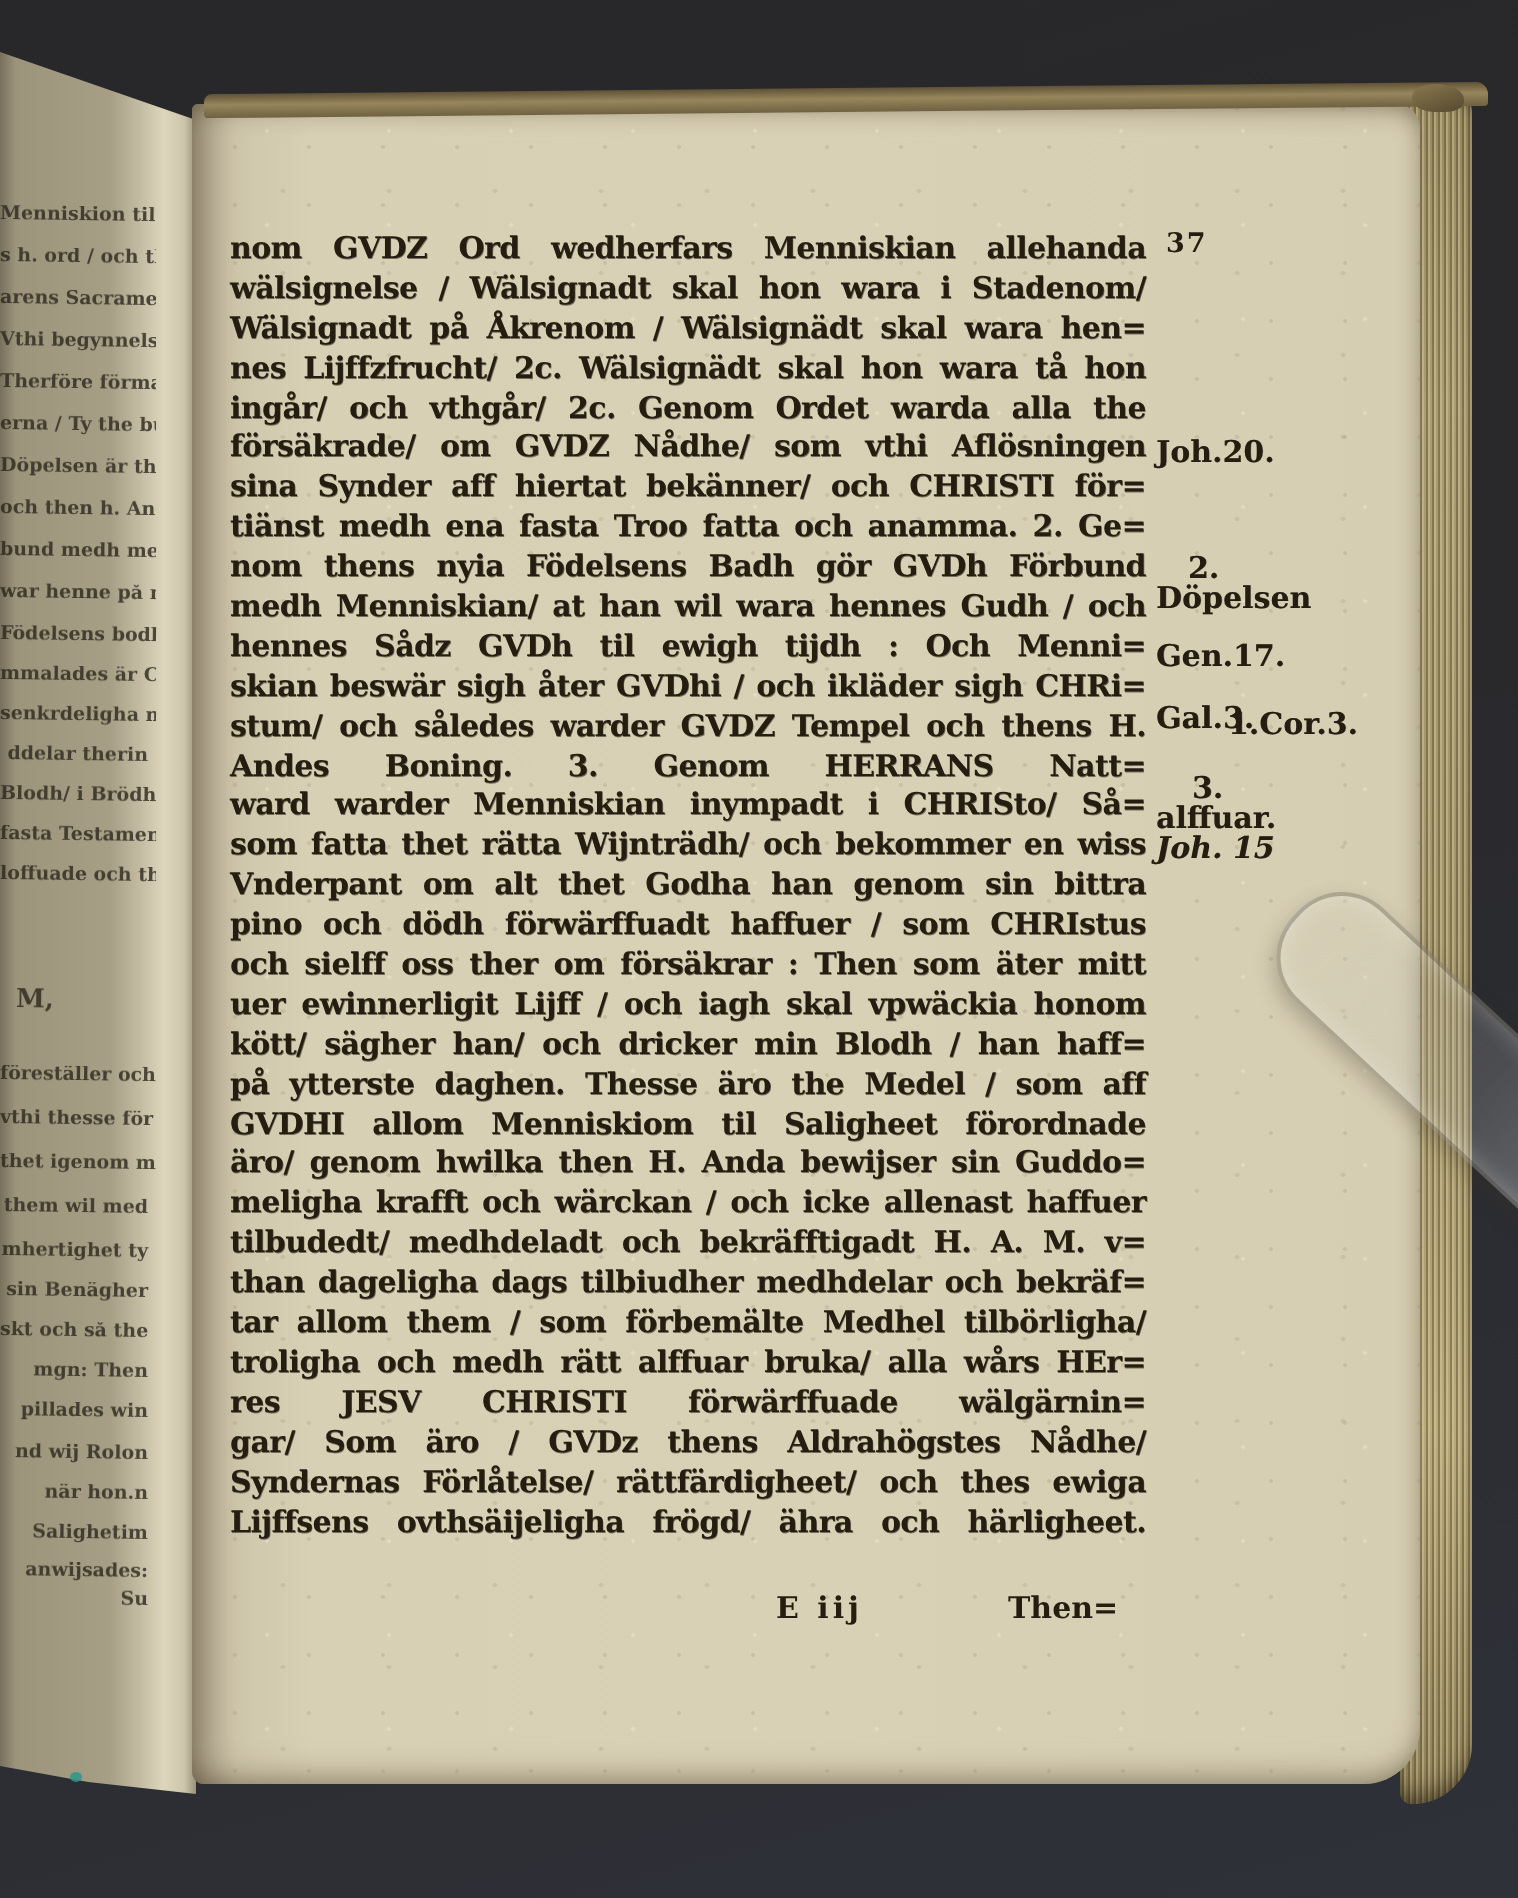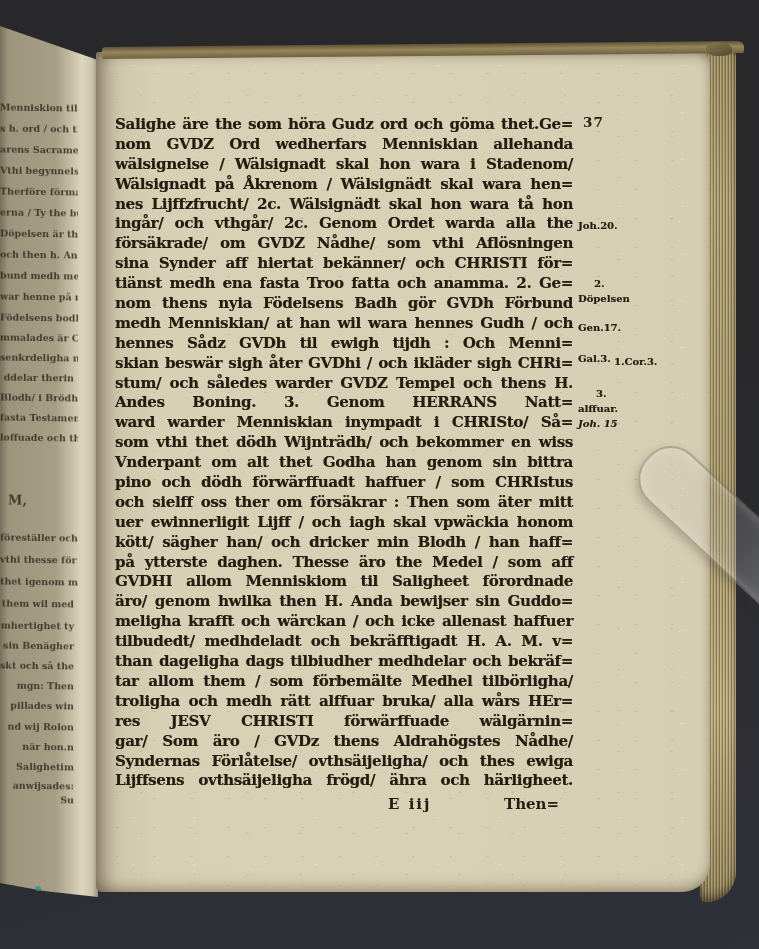--- a/index.html
+++ b/index.html
@@ -48,21 +48,21 @@
   .page-number{position:absolute;left:487px;top:62px;font-size:13.5px;font-weight:700;
     letter-spacing:1px;color:var(--ink);}
   .text-block{position:absolute;left:19px;top:63px;width:458px;color:var(--ink);}
   .text-line{height:19.9px;line-height:19.9px;font-size:15px;font-weight:700;
     letter-spacing:-.3px;text-align:justify;text-align-last:justify;
     text-shadow:.3px .3px 0 rgba(36,29,16,.55);}
   .footer{position:absolute;left:19px;top:743px;width:458px;height:22px;
     font-size:15px;font-weight:700;color:var(--ink);}
   .sig{position:absolute;left:273px;letter-spacing:2px;}
   .catch{position:absolute;left:389px;}
-  .margin-note{position:absolute;left:482px;width:74px;font-size:10px;font-weight:700;
+  .margin-note{position:absolute;left:482px;width:74px;font-size:15px;font-weight:700;
     line-height:12px;color:var(--ink);white-space:nowrap;
     text-shadow:.2px .2px 0 rgba(36,29,16,.5);}
 
   
   .speck{position:absolute;left:35px;top:886px;width:6px;height:5px;border-radius:50%;
     background:rgba(45,150,138,.85);z-index:3;}
   .snake{position:absolute;left:641px;top:446px;width:230px;height:60px;z-index:5;
     border-radius:30px;transform:rotate(43deg);transform-origin:30px 30px;
     border:2px solid rgba(105,100,88,.38);
     background:linear-gradient(90deg,rgba(210,205,195,.10),rgba(200,200,198,.22) 55%,rgba(213,217,223,.42));
@@ -111,53 +111,52 @@
   </div>
 
   <div class="top-edge"></div>
   <div class="fore-edge"></div>
   <div class="corner-knob"></div>
 
   <div class="page">
     <div class="texture"></div>
     <div class="page-number">37</div>
     <div class="text-block" id="text-lines">
-        <div class="text-line">Salighe äre the som höra Gudz ord och göma thet.Ge=</div>
         <div class="text-line">nom GVDZ Ord wedherfars Menniskian allehanda</div>
         <div class="text-line">wälsignelse / Wälsignadt skal hon wara i Stadenom/</div>
         <div class="text-line">Wälsignadt på Åkrenom / Wälsignädt skal wara hen=</div>
         <div class="text-line">nes Lijffzfrucht/ 2c. Wälsignädt skal hon wara tå hon</div>
         <div class="text-line">ingår/ och vthgår/ 2c. Genom Ordet warda alla the</div>
         <div class="text-line">försäkrade/ om GVDZ Nådhe/ som vthi Aflösningen</div>
         <div class="text-line">sina Synder aff hiertat bekänner/ och CHRISTI för=</div>
         <div class="text-line">tiänst medh ena fasta Troo fatta och anamma. 2. Ge=</div>
         <div class="text-line">nom thens nyia Födelsens Badh gör GVDh Förbund</div>
         <div class="text-line">medh Menniskian/ at han wil wara hennes Gudh / och</div>
         <div class="text-line">hennes Sådz GVDh til ewigh tijdh : Och Menni=</div>
         <div class="text-line">skian beswär sigh åter GVDhi / och ikläder sigh CHRi=</div>
         <div class="text-line">stum/ och således warder GVDZ Tempel och thens H.</div>
         <div class="text-line">Andes Boning. 3. Genom HERRANS Natt=</div>
         <div class="text-line">ward warder Menniskian inympadt i CHRISto/ Så=</div>
-        <div class="text-line">som vthi thet dödh Wijnträdh/ och bekommer en wiss</div>
+        <div class="text-line">som fatta thet rätta Wijnträdh/ och bekommer en wiss</div>
         <div class="text-line">Vnderpant om alt thet Godha han genom sin bittra</div>
         <div class="text-line">pino och dödh förwärffuadt haffuer / som CHRIstus</div>
         <div class="text-line">och sielff oss ther om försäkrar : Then som äter mitt</div>
         <div class="text-line">uer ewinnerligit Lijff / och iagh skal vpwäckia honom</div>
         <div class="text-line">kött/ sägher han/ och dricker min Blodh / han haff=</div>
         <div class="text-line">på ytterste daghen. Thesse äro the Medel / som aff</div>
         <div class="text-line">GVDHI allom Menniskiom til Saligheet förordnade</div>
         <div class="text-line">äro/ genom hwilka then H. Anda bewijser sin Guddo=</div>
         <div class="text-line">meligha krafft och wärckan / och icke allenast haffuer</div>
         <div class="text-line">tilbudedt/ medhdeladt och bekräfftigadt H. A. M. v=</div>
         <div class="text-line">than dageligha dags tilbiudher medhdelar och bekräf=</div>
         <div class="text-line">tar allom them / som förbemälte Medhel tilbörligha/</div>
         <div class="text-line">troligha och medh rätt alffuar bruka/ alla wårs HEr=</div>
         <div class="text-line">res JESV CHRISTI förwärffuade wälgärnin=</div>
         <div class="text-line">gar/ Som äro / GVDz thens Aldrahögstes Nådhe/</div>
-        <div class="text-line">Syndernas Förlåtelse/ ovthsäijeligha/ och thes ewiga</div>
+        <div class="text-line">Syndernas Förlåtelse/ rättfärdigheet/ och thes ewiga</div>
         <div class="text-line">Lijffsens ovthsäijeligha frögd/ ähra och härligheet.</div>
       </div>
     <div class="footer">
       <span class="sig">E iij</span>
       <span class="catch">Then=</span>
     </div>
     <div id="margin-notes">
         <div class="margin-note" style="top: 168px;">Joh.20.</div>
         <div class="margin-note" style="top: 226px; padding-left: 16px;">2.</div>
         <div class="margin-note" style="top: 241px;">Döpelsen</div>

